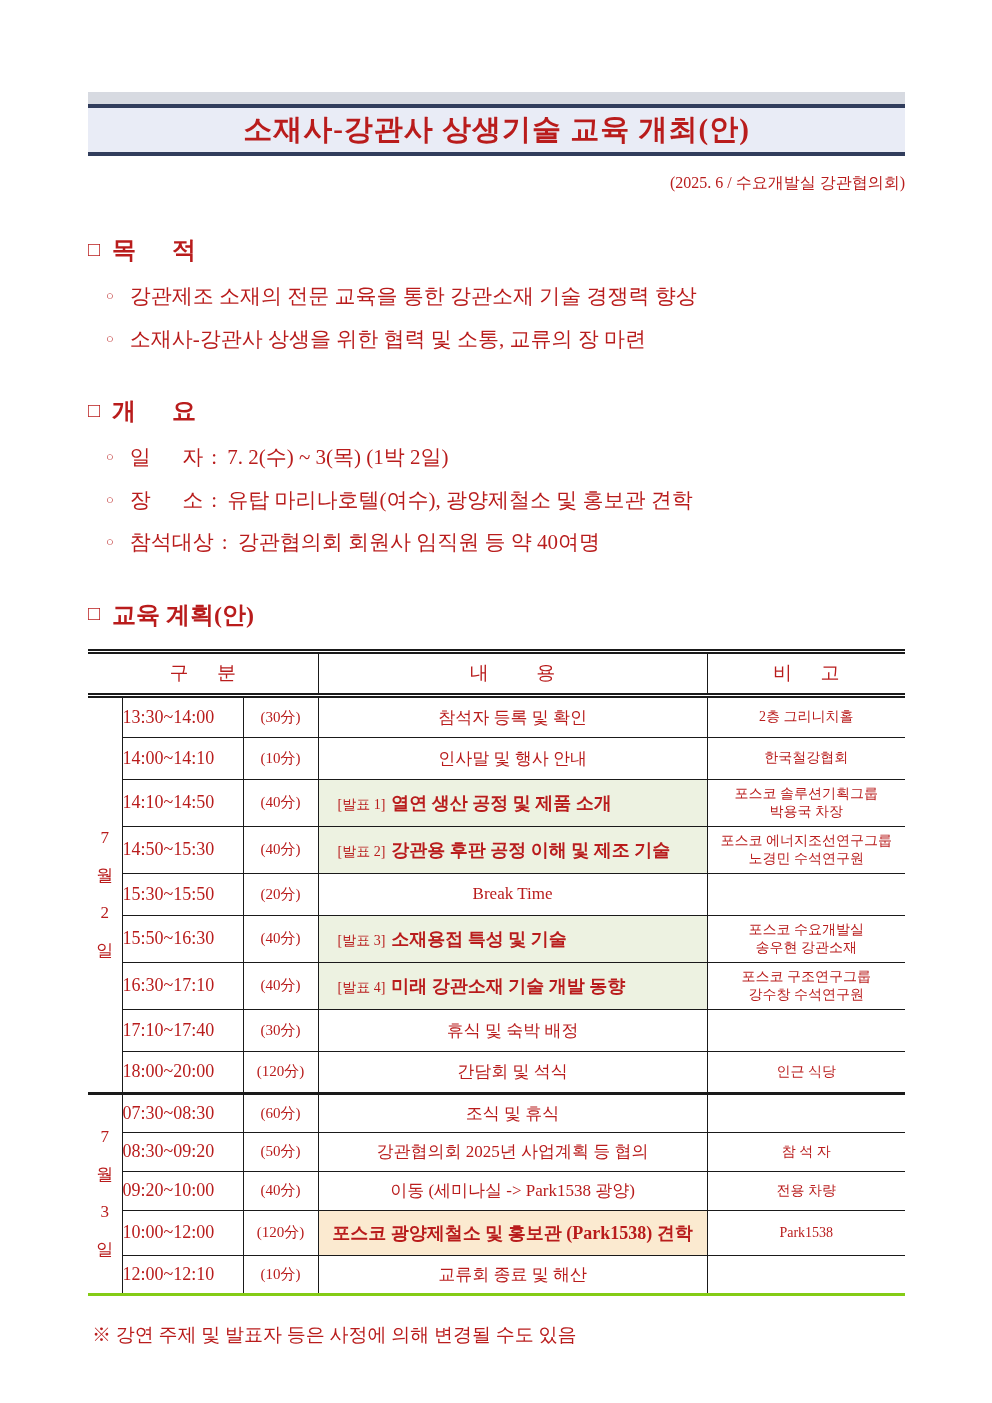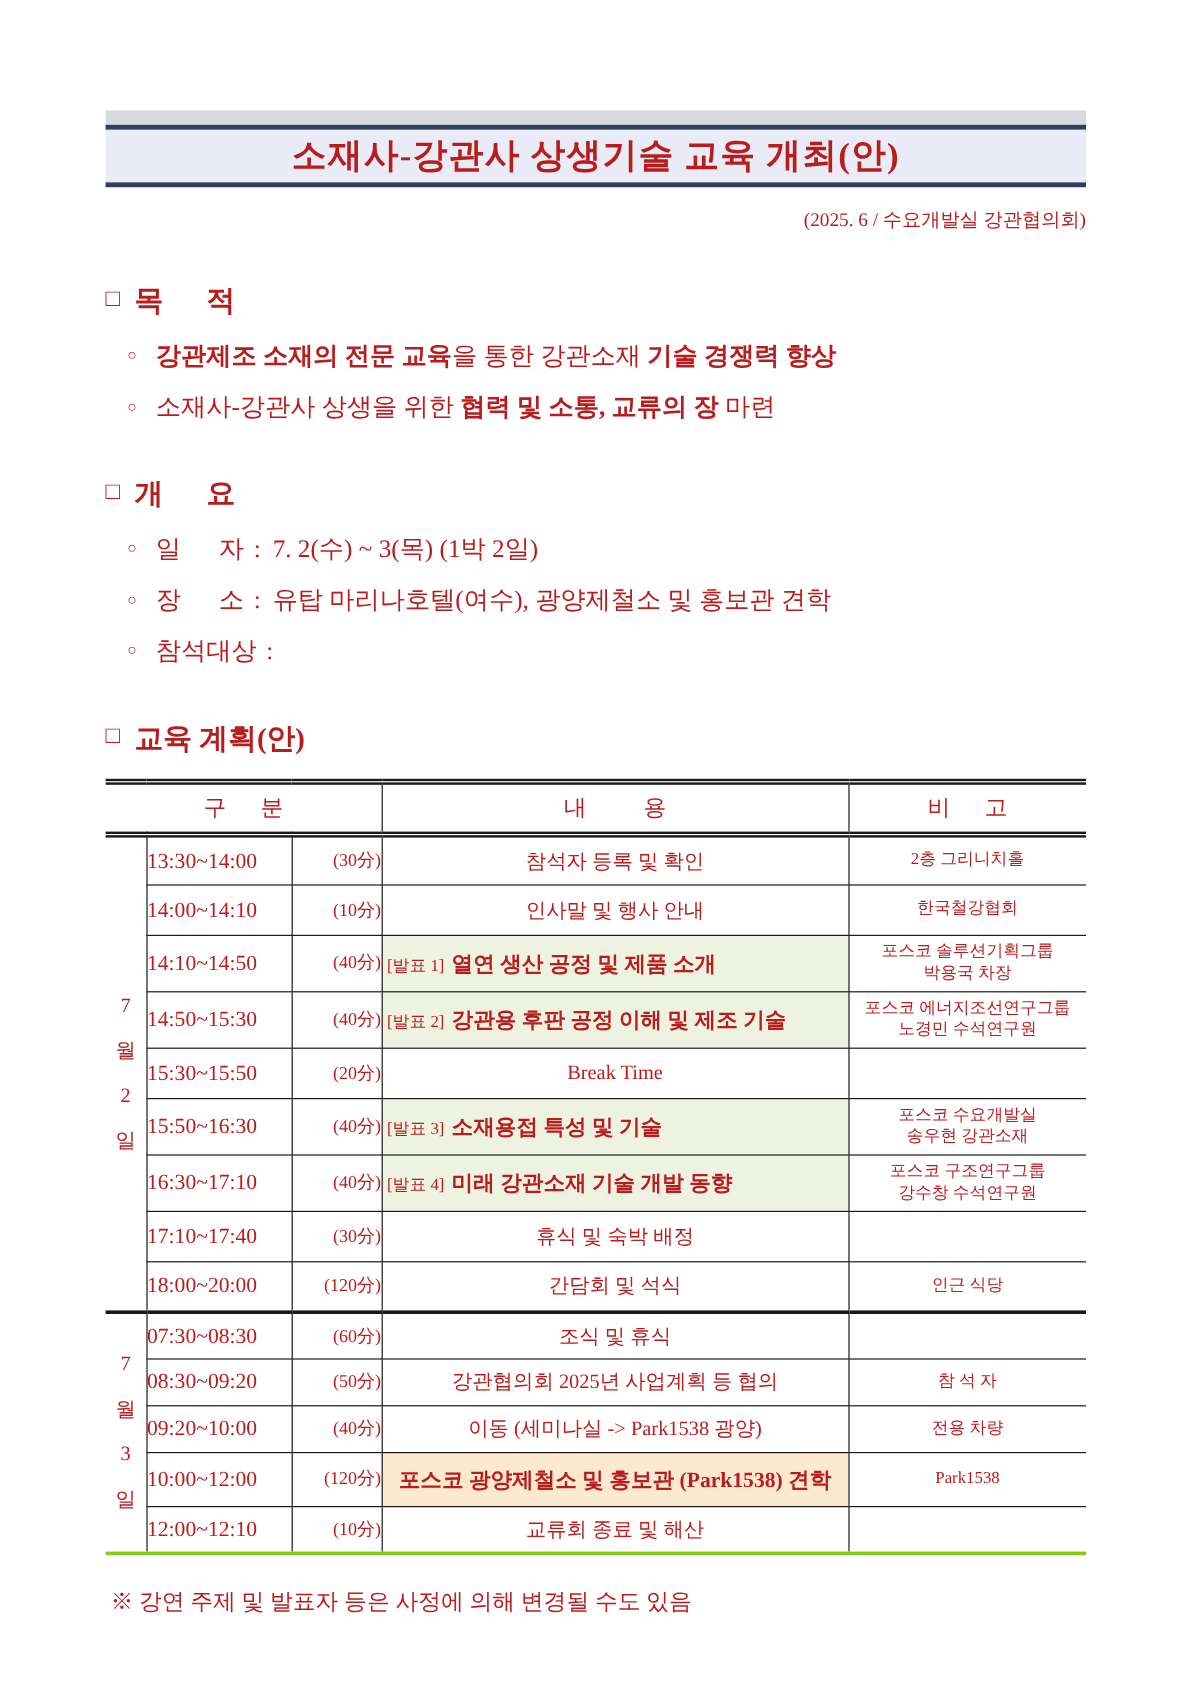--- a/index.html
+++ b/index.html
@@ -25,21 +25,21 @@
   .doc-meta { text-align: right; font-size: 16px; margin-top: 17px; }
 
   
   .section-heading { margin-top: 40px; font-size: 24px; font-weight: bold; display: flex; align-items: center; }
   .sq-marker { font-weight: normal; font-size: 20px; margin-right: 12px; position: relative; top: -1px; }
   .heading-text { white-space: pre; }
 
   .bullet-list { margin-top: 14px; }
   .bullet-item { display: flex; align-items: baseline; font-size: 21px; margin-top: 10px; padding-left: 18px; line-height: 1.55; }
   .circle-bullet { font-size: 13px; margin-right: 16px; position: relative; top: -3px; }
-  .bullet-item b { font-weight: bold; }
+  .bullet-item b { font-weight: normal; }
   .ov-label { white-space: pre; }
   .ov-colon { padding: 0 10px 0 8px; }
 
   
   .schedule-table {
     border-collapse: collapse; table-layout: fixed;
     width: 817px; margin-top: 18px;
     border-bottom: 3px solid #84cc16;
   }
   .schedule-table th, .schedule-table td { vertical-align: middle; }
@@ -50,36 +50,36 @@
   }
   th.h-cat   { border-right: 1px solid #1a1a1a; }
   th.h-content { border-right: 1px solid #1a1a1a; }
 
   td.day { border-right: 1px solid #1a1a1a; }
   td.time, td.dur, td.cont { border-right: 1px solid #1a1a1a; }
   .schedule-table tbody td { border-top: 1px solid #1a1a1a; border-bottom: 1px solid #1a1a1a; }
   tr.day-start td, tr.day-start td.day { border-top: 3px solid #1a1a1a; }
 
   td.time { font-size: 18px; width: 121px; }
-  td.dur  { font-size: 15px; text-align: right; width: 75px; }
+  td.dur  { font-size: 15px; text-align: center; width: 75px; }
   td.cont { font-size: 17px; text-align: center; width: 389px; padding: 4px 6px; }
   td.remark { font-size: 14px; text-align: center; width: 198px; line-height: 1.3; white-space: pre; }
   td.day { width: 34px; text-align: center; }
   .day-stack { display: flex; flex-direction: column; align-items: center; gap: 16px; font-size: 17px; }
 
   tr.r  td { height: 42px; }
   tr.rt td { height: 47px; }
   tr.r2 td { height: 39px; }
   tr.r2t td { height: 45px; }
 
   .hl-green  { background: #edf2e1; }
   .hl-orange { background: #fbead0; margin-top: 25px; }
   .prefix { font-size: 14px; }
   .ctitle { font-weight: bold; font-size: 18px; margin-left: 6px; }
-  .cont.left { text-align: left; padding-left: 4px; }
+  .cont.left { text-align: left; padding-left: 19px; }
   .cbold { font-weight: bold; font-size: 18px; }
 
   .footnote { margin-top: 26px; font-size: 19px; padding-left: 4px; }
 </style>
 </head>
 <body>
 
 <div class="page">
   <div class="content">
 
@@ -124,20 +124,21 @@
         <div class="bullet-item">
           <span class="circle-bullet">○</span>
           <span class="ov-label">장      소</span>
           <span class="ov-colon">:</span>
           <span>유탑 마리나호텔(여수), 광양제철소 및 홍보관 견학</span>
         </div>
         <div class="bullet-item">
           <span class="circle-bullet">○</span>
           <span class="ov-label">참석대상</span>
           <span class="ov-colon">:</span>
+          <span>강관협의회 회원사 임직원 등 약 40여명</span>
         </div>
       </div>
     </div>
 
     <div>
       <div class="section-heading">
         <span class="sq-marker">□</span>
         <span class="heading-text">교육 계획(안)</span>
       </div>
 

